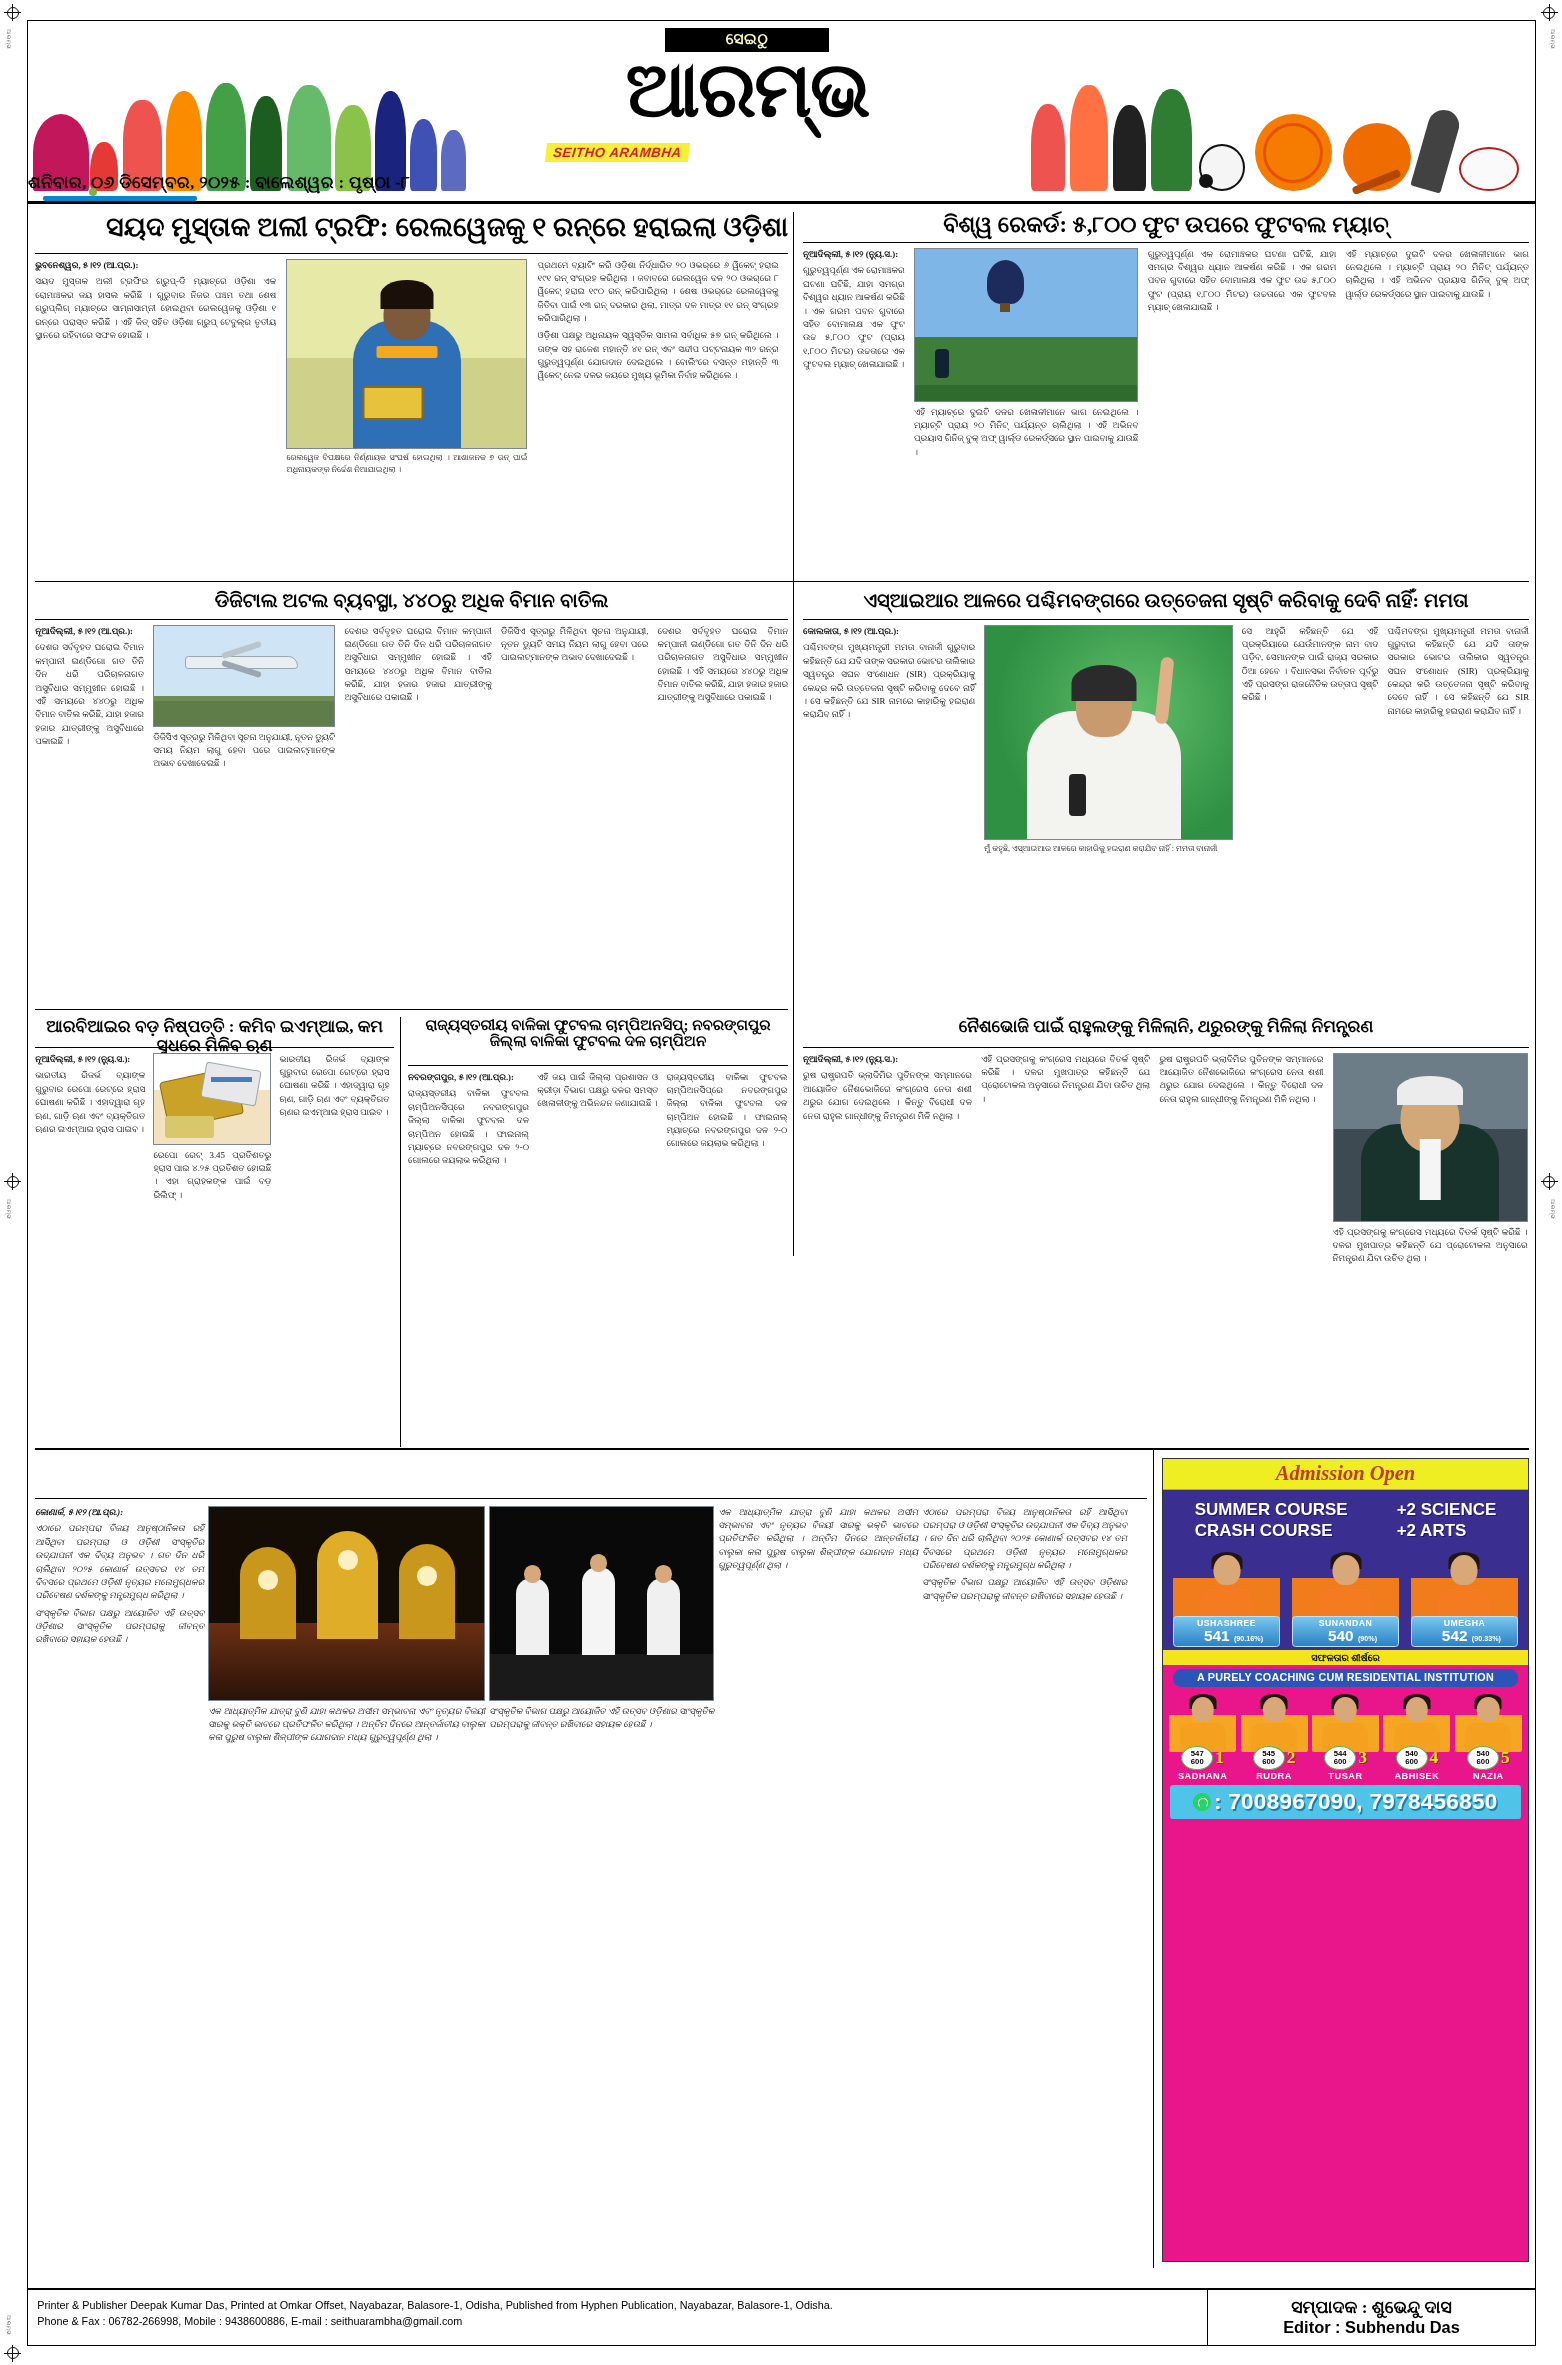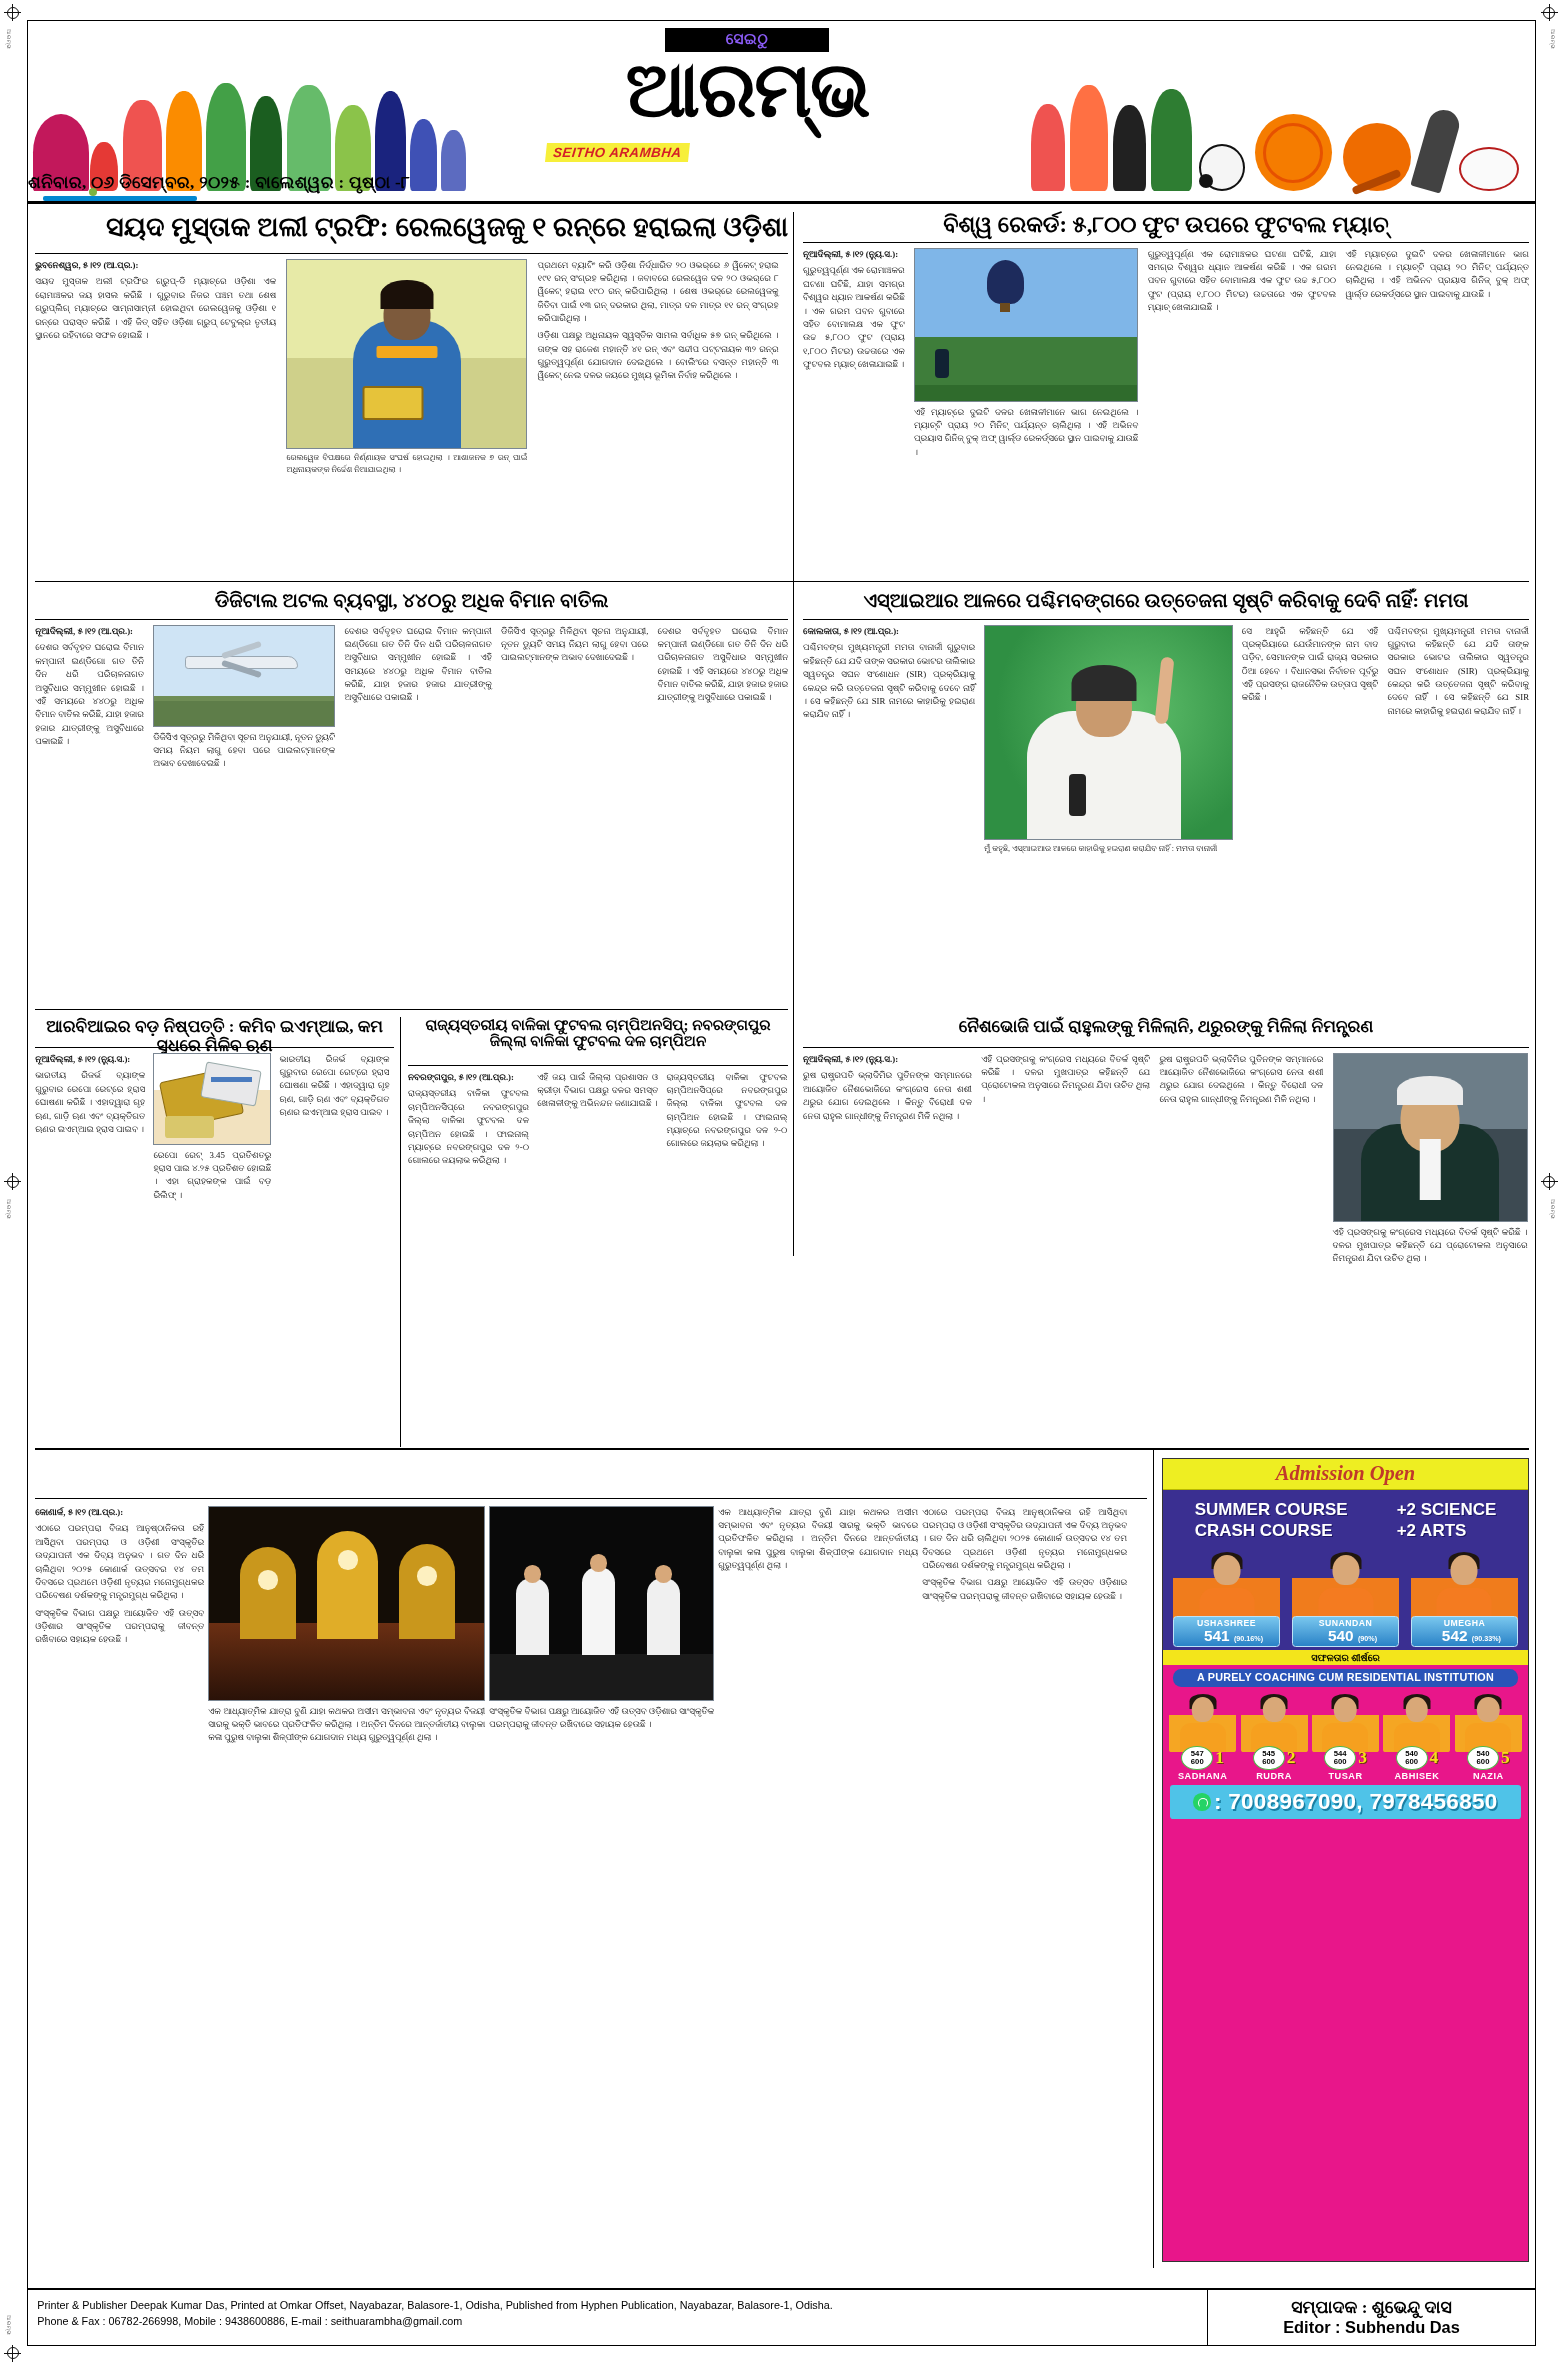--- a/index.html
+++ b/index.html
@@ -58,21 +58,21 @@
 
   .silh { position:absolute; bottom:9.2px; border-radius:46% 46% 18% 18% / 60% 60% 12% 12%; }
 
   .mh-center {
     position:absolute; left:441px; top:0; width:556px; height:100%;
     text-align:center;
   }
   .mh-seithe {
     display:inline-block;
     margin-top:7.2px;
-    background:#000; color:#8b5cf6;
+    background:#000; color:#fef9c3;
     font-family:"Liberation Sans", sans-serif;
     font-size:15.4px; font-weight:bold;
     padding:2.6px 61px 3.6px 61px;
     letter-spacing:0.5px;
   }
   .mh-title {
     font-family:"Liberation Serif", serif;
     font-size:77px; font-weight:bold; line-height:0.98;
     letter-spacing:-2px;
     margin-top:1px;
@@ -588,21 +588,21 @@
           <div class="body-text" style="margin-top:4.1px;">ଏହି ପ୍ରସଙ୍ଗକୁ କଂଗ୍ରେସ ମଧ୍ୟରେ ବିତର୍କ ସୃଷ୍ଟି କରିଛି । ଦଳର ମୁଖପାତ୍ର କହିଛନ୍ତି ଯେ ପ୍ରୋଟୋକଲ ଅନୁସାରେ ନିମନ୍ତ୍ରଣ ଯିବା ଉଚିତ ଥିଲା ।</div>
         </div>
       </div>
     </div>
 
     <div class="rule" style="left:7.2px;top:1427px;width:1494px;height:2px;"></div>
 
     <div class="rule" style="left:7.2px;top:1477px;width:1112px;height:1.5px;"></div>
 
     <div class="sect" style="left:7.2px;top:1485px;width:1112px;height:758px;">
-      <div style="display:flex;gap:4px;">
+      <div style="display:flex;gap:4px;font-style:italic;">
         <div style="width:169px;">
           <div class="body-text">
               <p><b>କୋଣାର୍କ, ୫।୧୨ (ଆ.ପ୍ର.):</b></p>
             </div>
           <div class="body-text">ଏଠାରେ ପରମ୍ପରା ବିଜୟ ଆନୁଷ୍ଠାନିକତା ରହି ଆସିଥିବା ପରମ୍ପରା ଓ ଓଡ଼ିଶୀ ସଂସ୍କୃତିର ଉଦ୍‌ଯାପନୀ ଏକ ଦିବ୍ୟ ଅନୁଭବ । ଗତ ଦିନ ଧରି ଚାଲିଥିବା ୨୦୨୫ କୋଣାର୍କ ଉତ୍ସବର ୧୪ ତମ ଦିବସରେ ପ୍ରଥମେ ଓଡ଼ିଶୀ ନୃତ୍ୟର ମନୋମୁଗ୍ଧକର ପରିବେଷଣ ଦର୍ଶକଙ୍କୁ ମନ୍ତ୍ରମୁଗ୍ଧ କରିଥିଲା ।</div>
           <div class="body-text" style="margin-top:4.1px;">ସଂସ୍କୃତିକ ବିଭାଗ ପକ୍ଷରୁ ଆୟୋଜିତ ଏହି ଉତ୍ସବ ଓଡ଼ିଶାର ସାଂସ୍କୃତିକ ପରମ୍ପରାକୁ ଜୀବନ୍ତ ରଖିବାରେ ସହାୟକ ହେଉଛି ।</div>
         </div>
 
         <div style="width:277px;">
           <div class="photo" style="width:100%;height:195px;background:#140d06;">

